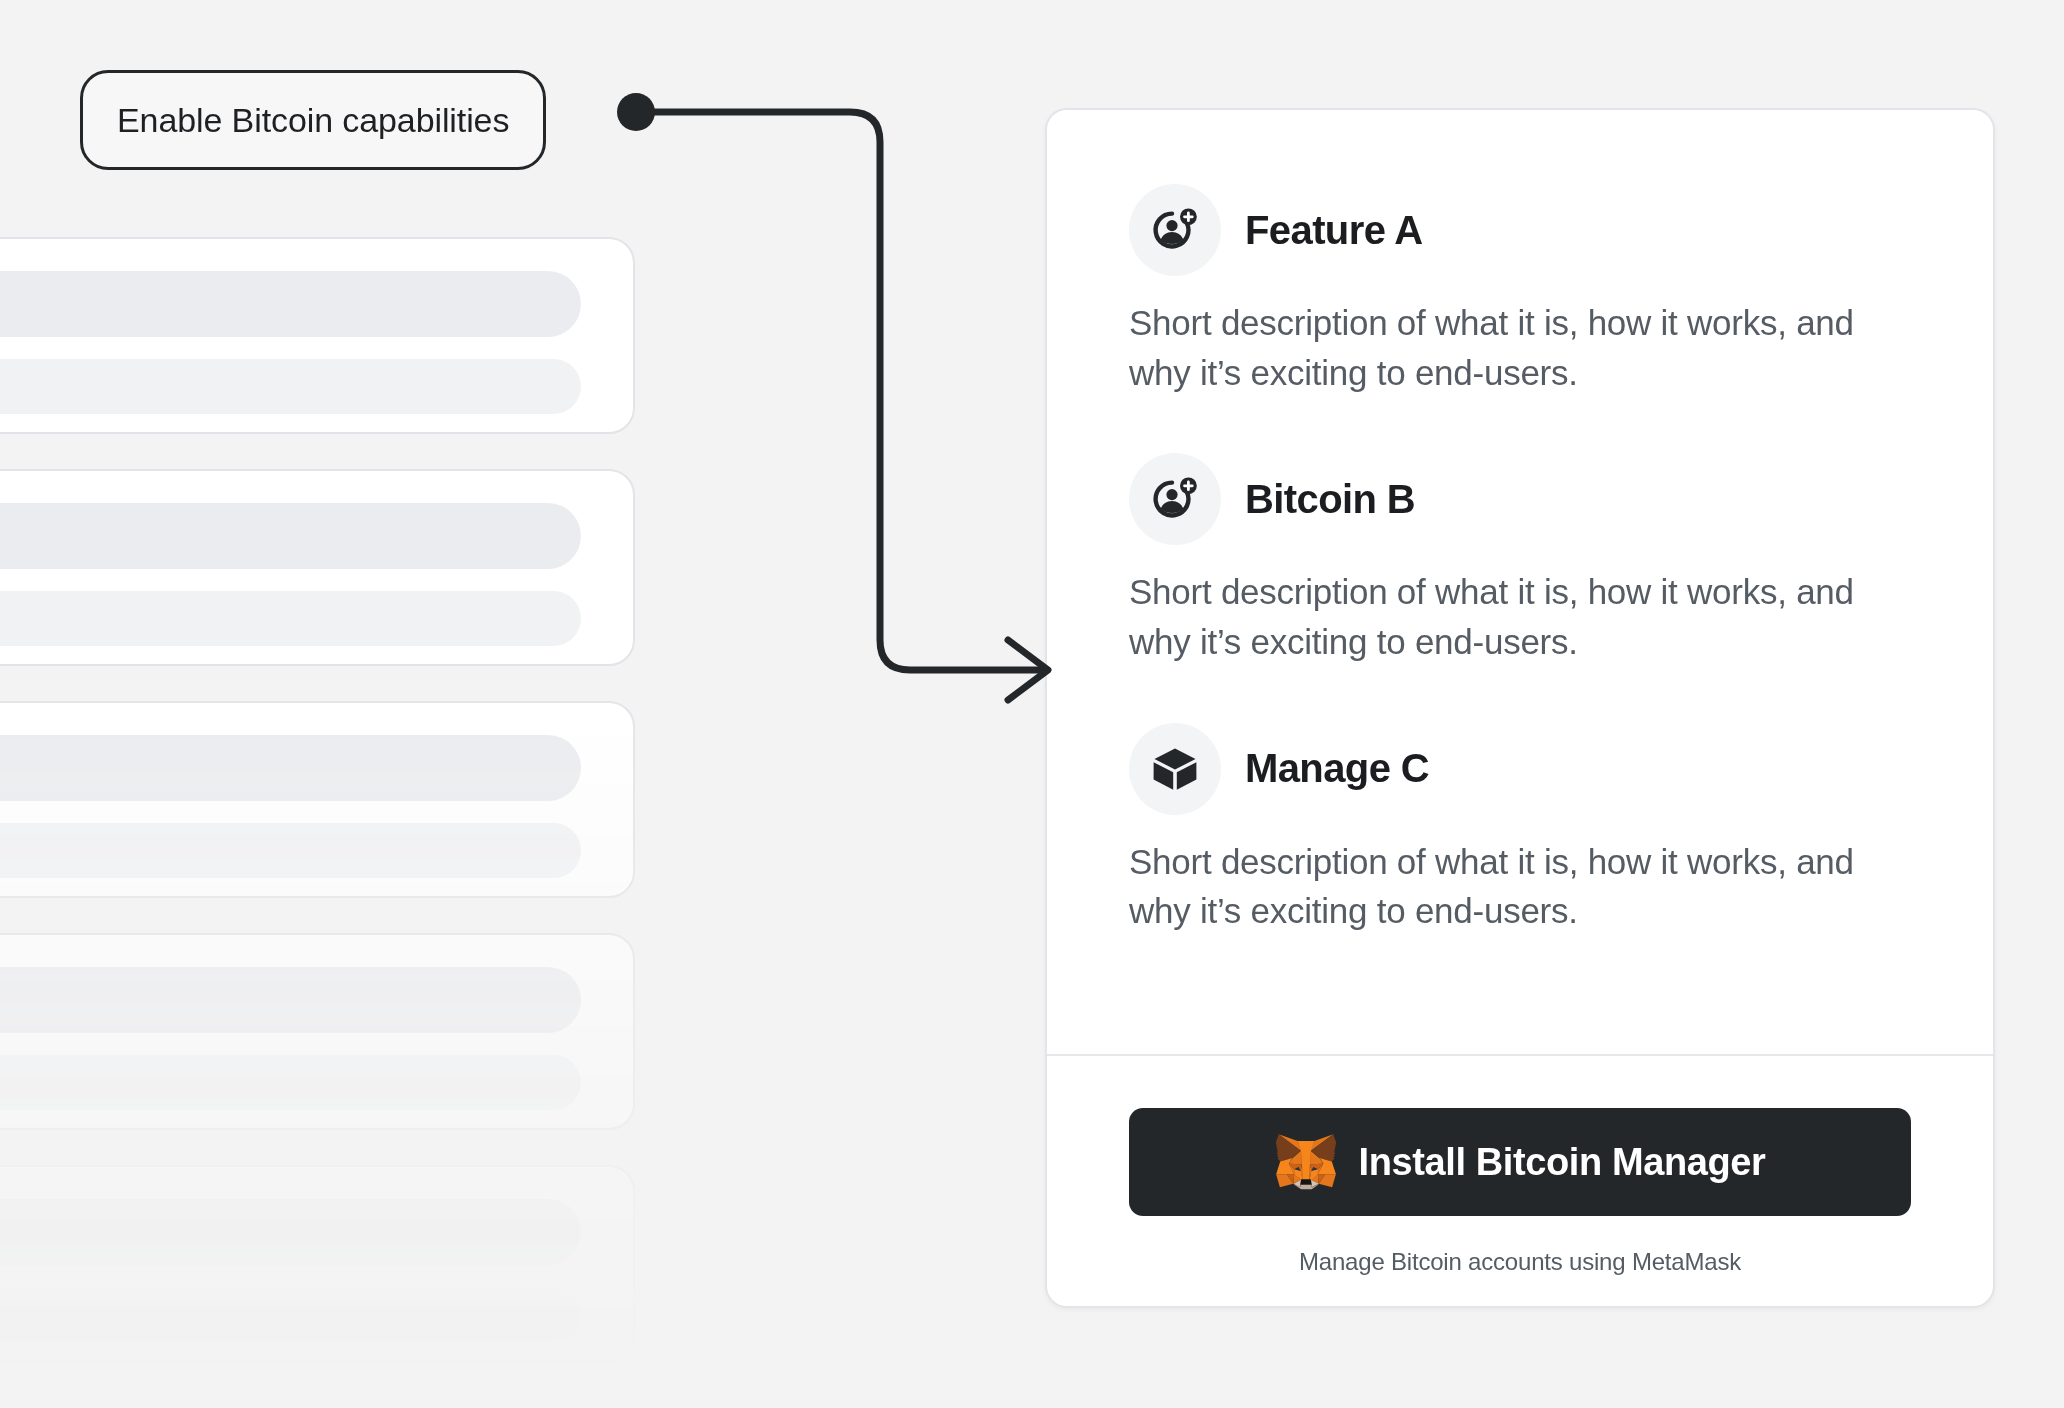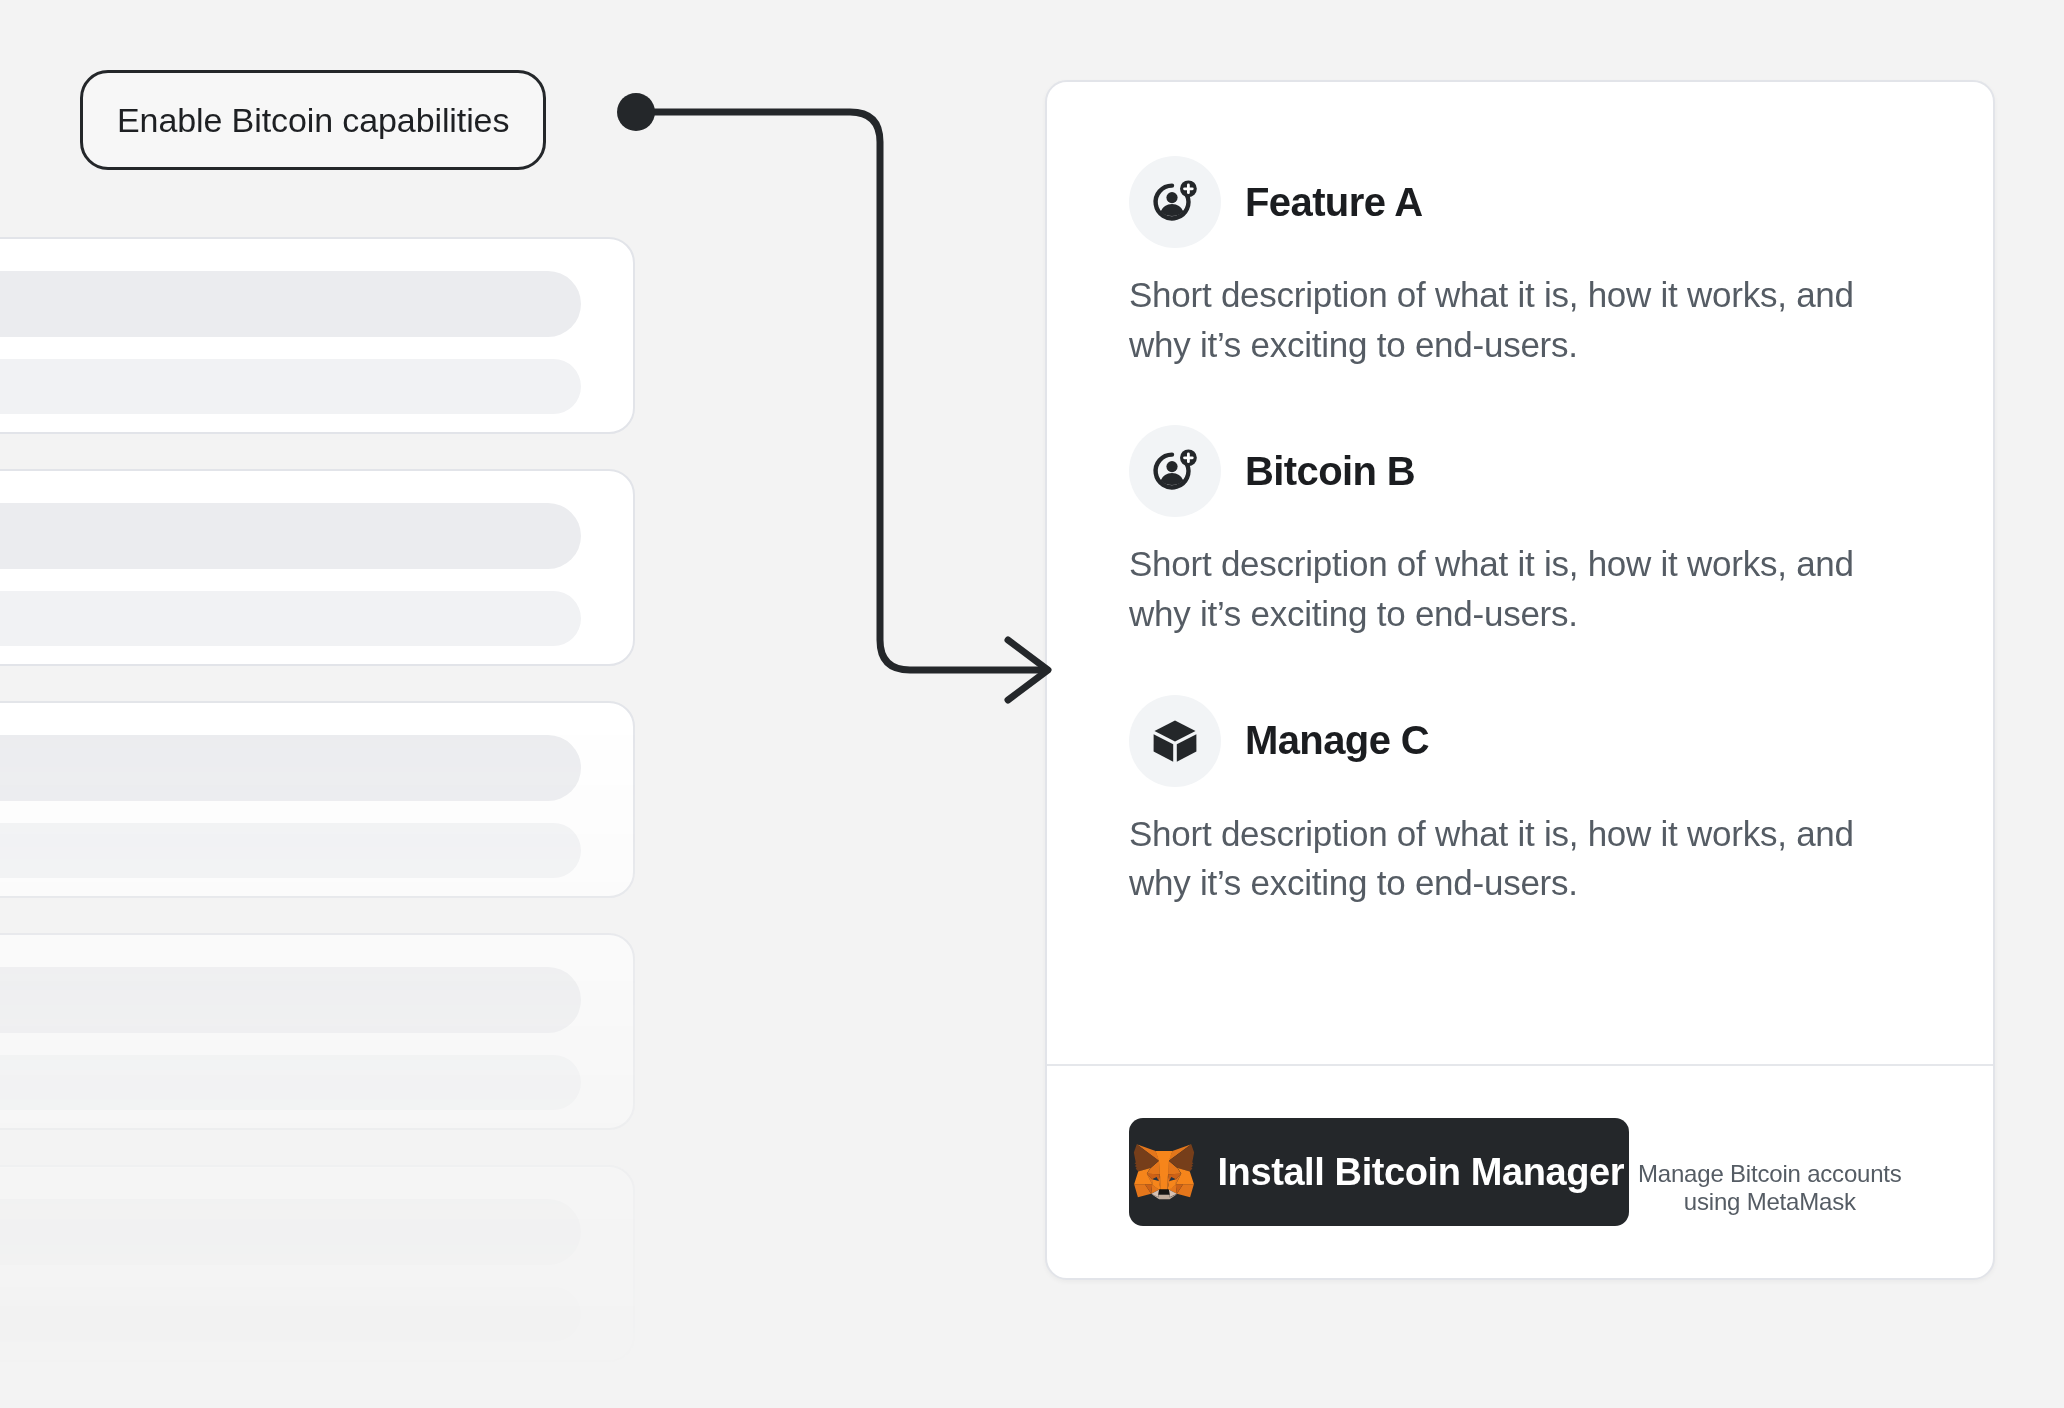--- a/index.html
+++ b/index.html
@@ -96,21 +96,21 @@
     width: 2064px;
     height: 1408px;
     z-index: 5;
     pointer-events: none;
   }
 
   
   .feature-card {
     position: absolute;
     left: 1045px;
-    top: 80px;
+    top: 108px;
     width: 950px;
     height: 1200px;
     background: #FFFFFF;
     border: 2px solid #E2E4E9;
     border-radius: 22px;
     box-shadow: 0 2px 5px rgba(24,26,32,0.045);
     display: flex;
     flex-direction: column;
     z-index: 4;
     overflow: hidden;
@@ -163,23 +163,23 @@
   .feature-card__divider {
     height: 2px;
     background: #E5E7EB;
     width: 100%;
     flex: 0 0 auto;
     margin-top: 38px;
   }
 
   .feature-card__footer {
     flex: 0 0 auto;
-    padding: 52px 82px 52px 82px;
-    display: flex;
-    flex-direction: row;
+    padding: 52px 82px 30px 82px;
+    display: flex;
+    flex-direction: column;
     align-items: center;
   }
 
   .install-button {
     width: 100%;
     height: 108px;
     background: #24272A;
     border: none;
     border-radius: 14px;
     display: flex;

